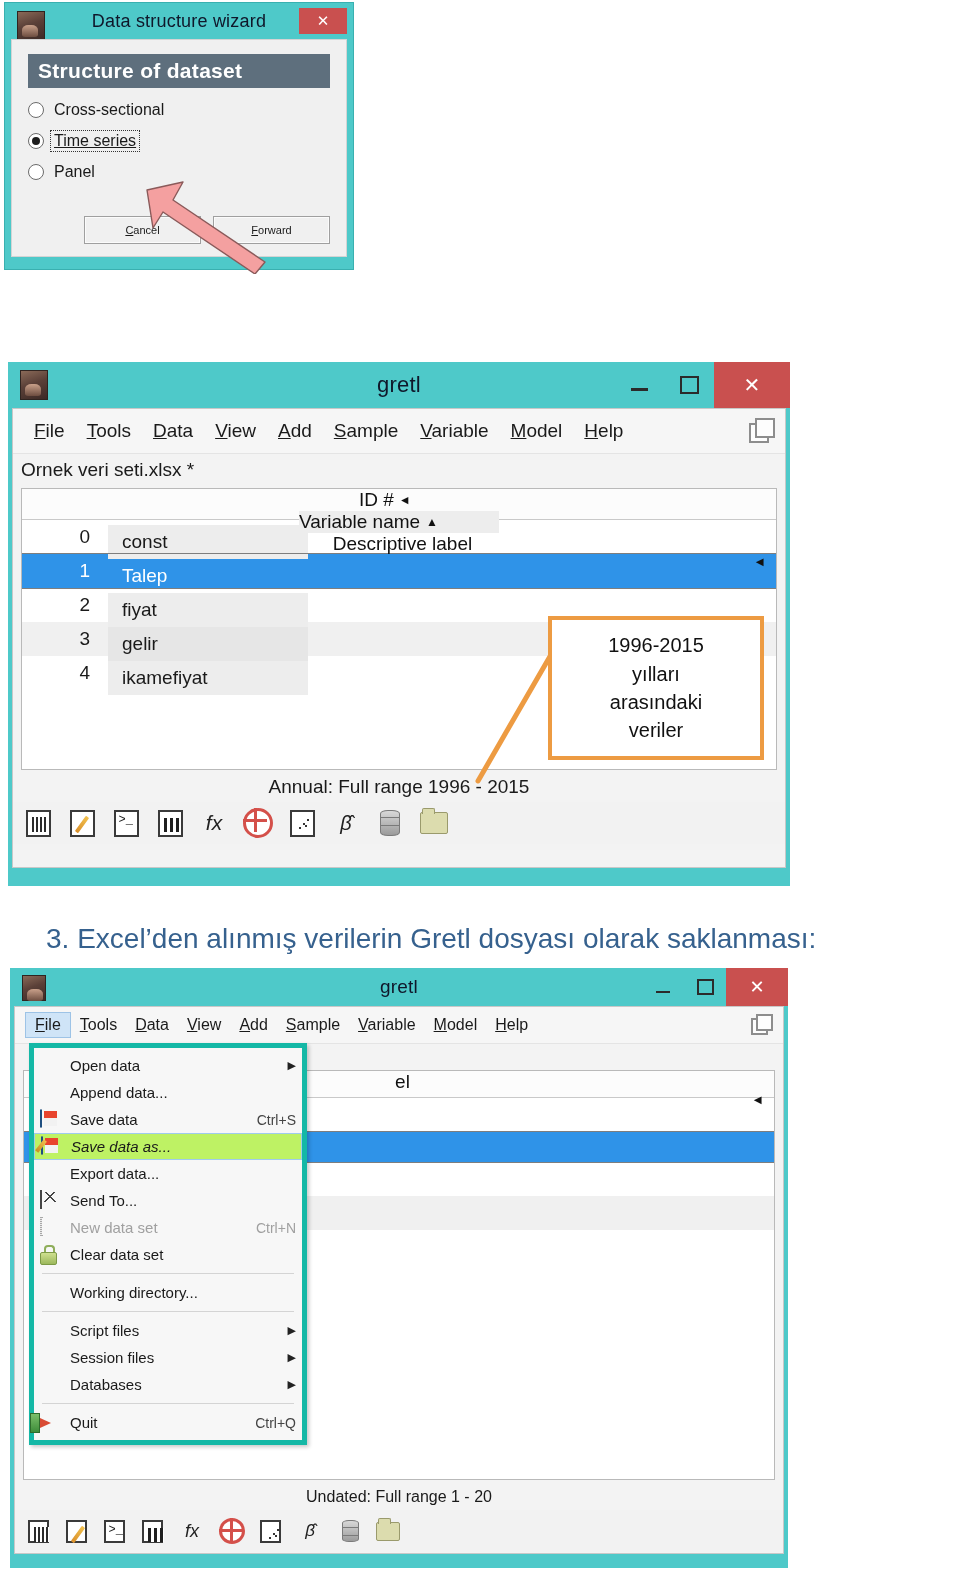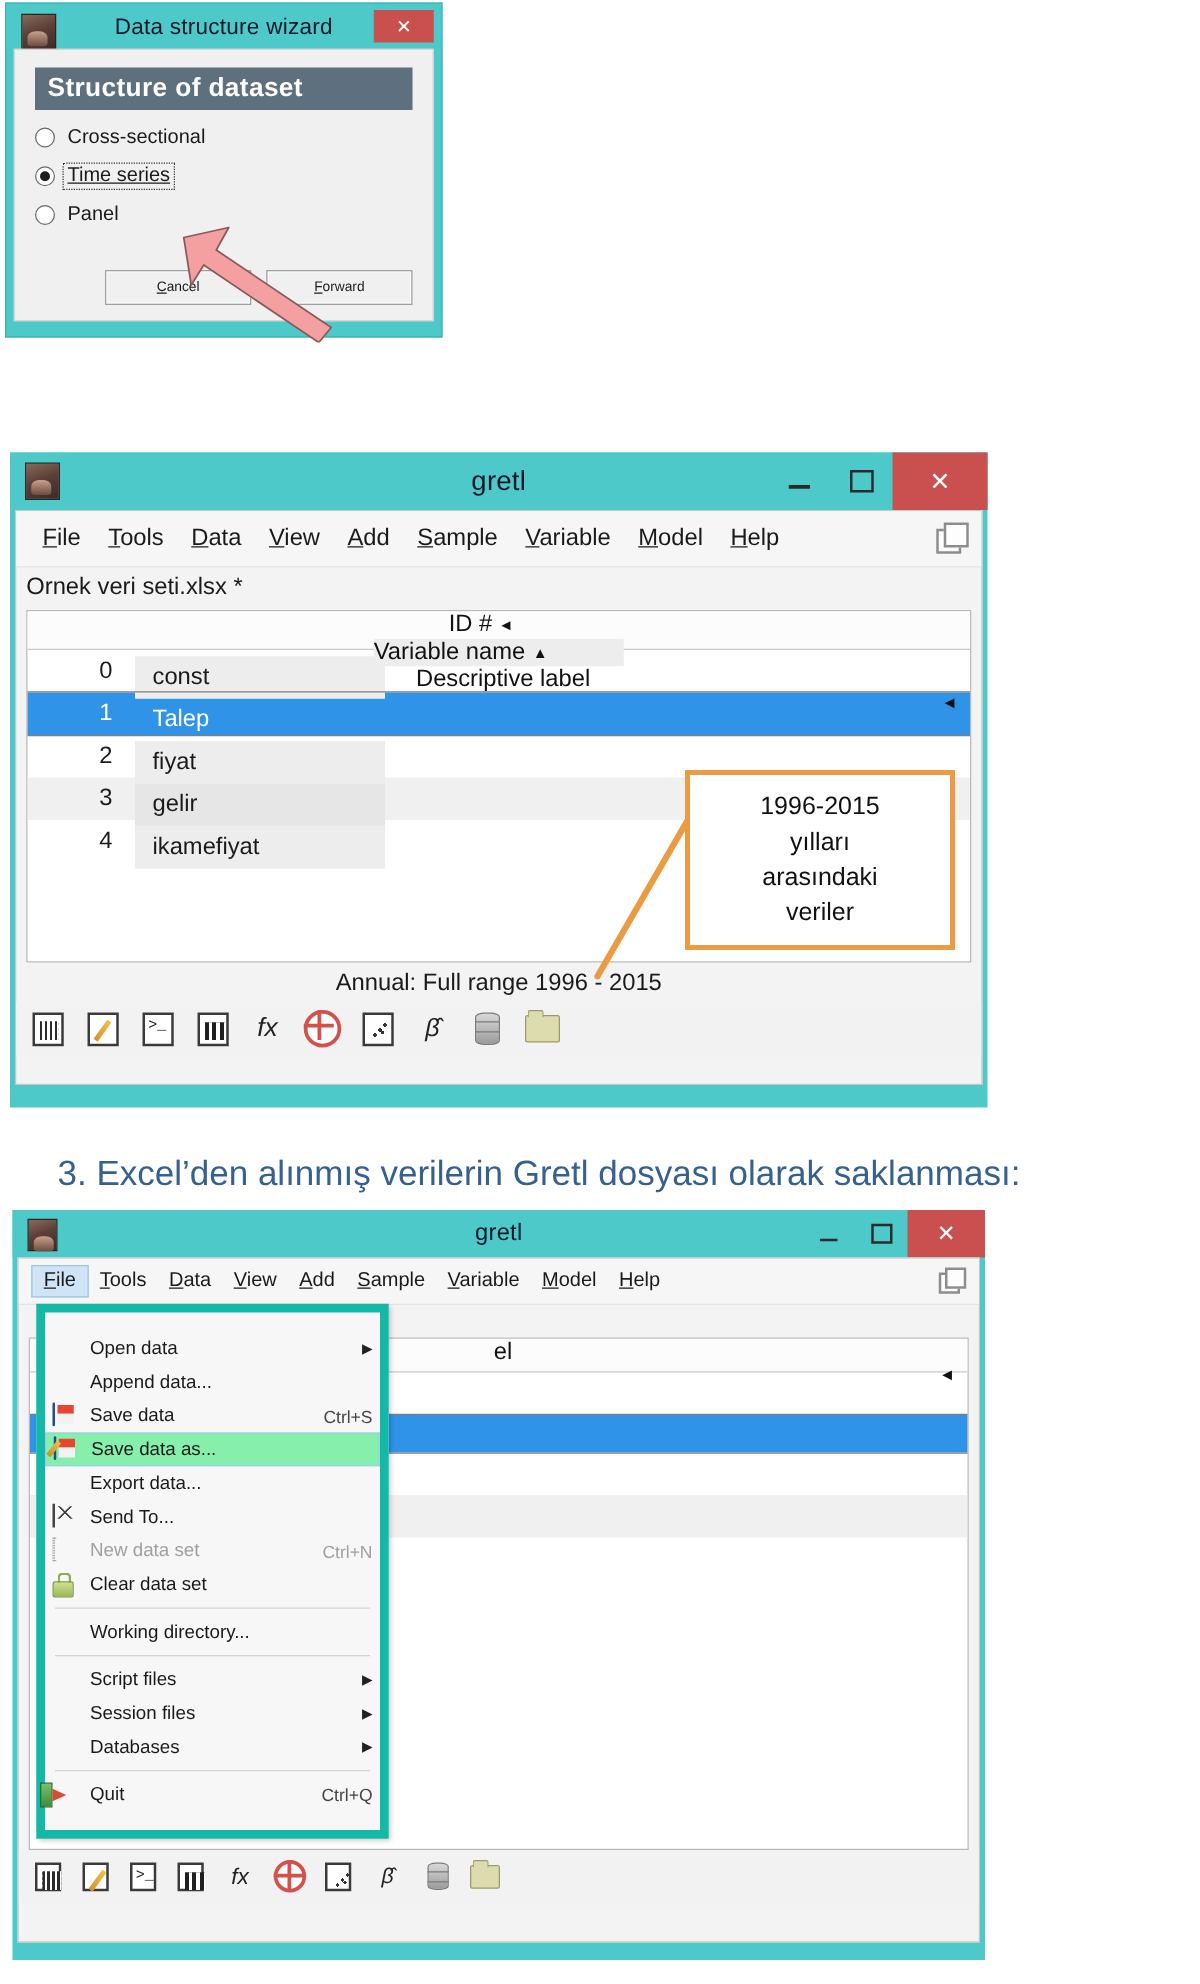--- a/index.html
+++ b/index.html
@@ -154,28 +154,28 @@
   #win-gretl3 .titlebar{height:38px;}
   #win-gretl3 .title-text{font-size:19px;}
   #win-gretl3 .win-ctrls .wbtn{width:42px;}
   #win-gretl3 .win-ctrls .wbtn.close{width:62px;font-size:18px;}
   #win-gretl3 .win-body{margin:0 4px 4px 4px;height:548px;position:relative;}
   #win-gretl3 .menubar{height:36px;}
   #win-gretl3 .menuitem{font-size:16px;padding:3px 9px;}
 
   
   .dropdown{position:absolute;left:14px;top:36px;width:268px;background:#f7f7f7;
-            border:7px solid #14b8a6;box-shadow:2px 2px 4px rgba(0,0,0,.22);
-            padding:15px 0;z-index:30;}
+            border:5px solid #14b8a6;box-shadow:2px 2px 4px rgba(0,0,0,.22);
+            padding:4px 0;z-index:30;}
   .mrow{display:flex;align-items:center;height:27px;font-size:15px;color:#1a1a1a;padding:0 6px;position:relative;}
   .mrow .micon{width:26px;height:20px;flex:none;position:relative;margin-right:4px;}
   .mrow .mlabel{flex:1;white-space:nowrap;}
   .mrow .maccel{color:#444;font-size:14px;padding-left:12px;}
   .mrow .msub{font-size:11px;color:#222;padding-left:12px;}
-  .mrow.hl{background:#86efac;border:1px solid #9fcbec;height:25px;}
+  .mrow.hl{background:#bef264;border:1px solid #9fcbec;height:25px;font-style:italic;}
   .mrow.disabled,.mrow.disabled .maccel{color:#a0a0a0;}
   .msep{height:1px;background:#d4d4d4;margin:5px 8px;}
   
   .mi-floppy{width:19px;height:19px;background:linear-gradient(180deg,#4f8fd0,#2d6fb3);
              border:1px solid #1f4f80;border-radius:2px;position:relative;}
   .mi-floppy:before{content:"";position:absolute;left:3px;top:1px;width:13px;height:7px;background:#e8442e;}
   .mi-floppy:after{content:"";position:absolute;left:3px;bottom:1px;width:13px;height:8px;background:#f2f2f2;}
   .mi-pen{position:absolute;right:-1px;bottom:1px;width:4px;height:14px;
           background:linear-gradient(180deg,#f0bc4e,#c98f26);transform:rotate(38deg);}
   .mi-env{width:20px;height:14px;border:1.5px solid #444;background:#fff;position:relative;box-sizing:border-box;}
@@ -416,20 +416,21 @@
       <div class="lrow alt">
           <div class="c1" style="width:250px;"></div>
           <div class="c3"></div>
         </div>
       <div class="lrow">
           <div class="c1" style="width:250px;"></div>
           <div class="c3"></div>
         </div>
     </div>
 
+    <div class="statusline" style="font-size:16px;padding-top:8px;">Undated: Full range 1 - 20</div>
 
     <div class="toolbar" style="gap:12px;">
       <div class="tbtn" style="width:26px;height:26px;">
           <span class="ic-box ic-calc" style="width:21px;height:23px;"></span>
         </div>
       <div class="tbtn" style="width:26px;height:26px;">
           <span class="ic-box ic-note" style="width:21px;height:23px;"></span>
         </div>
       <div class="tbtn" style="width:26px;height:26px;">
           <span class="ic-box ic-term" style="width:21px;height:23px;"></span>

